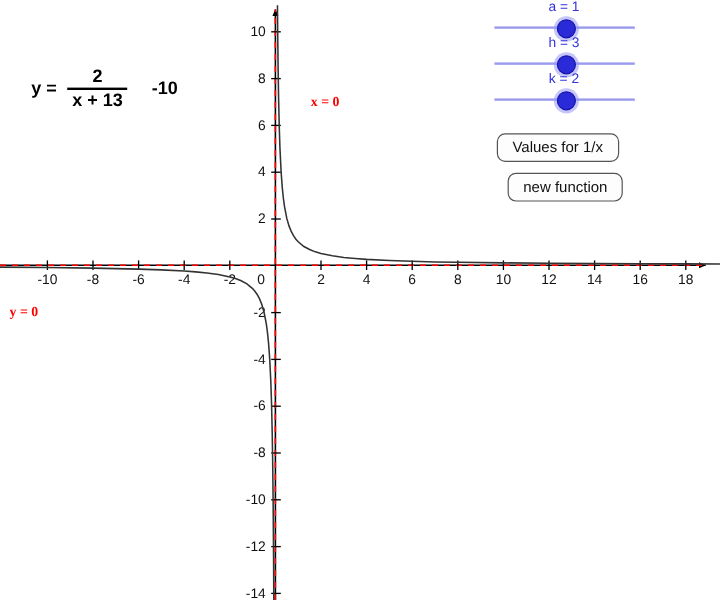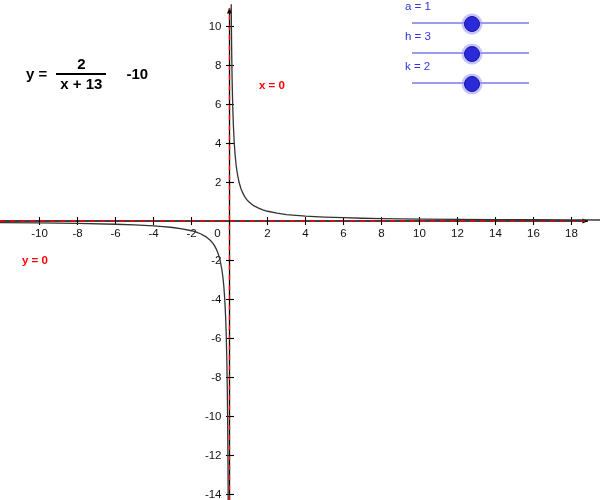--- a/index.html
+++ b/index.html
@@ -66,37 +66,39 @@
   #formula .den { padding: 0 4px; }
   #formula .tail { margin-left: 20px; }
 
   
   .asym-label {
     position: absolute;
     color: #ff0000;
     font-size: 11.5px;
     font-weight: bold;
     white-space: nowrap;
+    font-family: Liberation Serif, serif;
   }
   #label-x0 { left: 259px; top: 79px; }
-  #label-y0 { left: 22px; top: 254px; }
+  #label-y0 { left: 8px; top: 254px; }
 
   
   #slider-panel {
     position: absolute;
     left: 405px;
     top: 0px;
     width: 130px;
     height: 175px;
   }
   .slider-group { position: absolute; left: 0; width: 130px; }
   .slider-caption {
     position: absolute;
     left: 0;
     width: 130px;
+    text-align: center;
     font-size: 11.5px;
     color: #3333dd;
     white-space: nowrap;
   }
   .slider-track-wrap {
     position: absolute;
     left: 7px;
     width: 117px;
     height: 14px;
   }
@@ -263,15 +265,17 @@
     </div>
 
     <div class="slider-group" style="top:60px;">
       <div class="slider-caption" style="top:0px;">k = 2</div>
       <div class="slider-track-wrap" style="top:16px;">
         <div class="slider-track"></div>
         <div class="slider-handle" style="left:58.5px;"></div>
       </div>
     </div>
 
+    <div id="btn-values" class="geo-button">Values for 1/x</div>
+    <div id="btn-newfn" class="geo-button">new function</div>
   </div>
 
 </div>
 
 </body></html>

